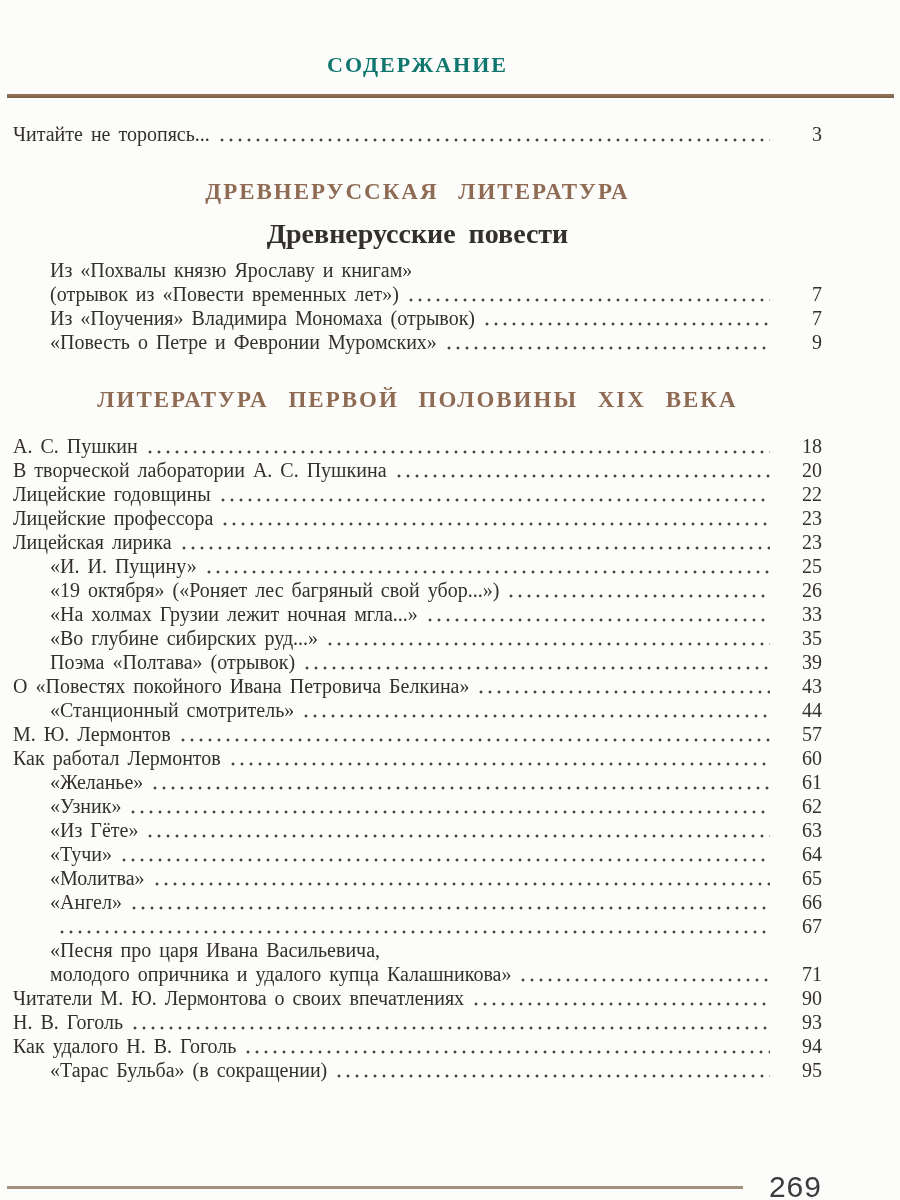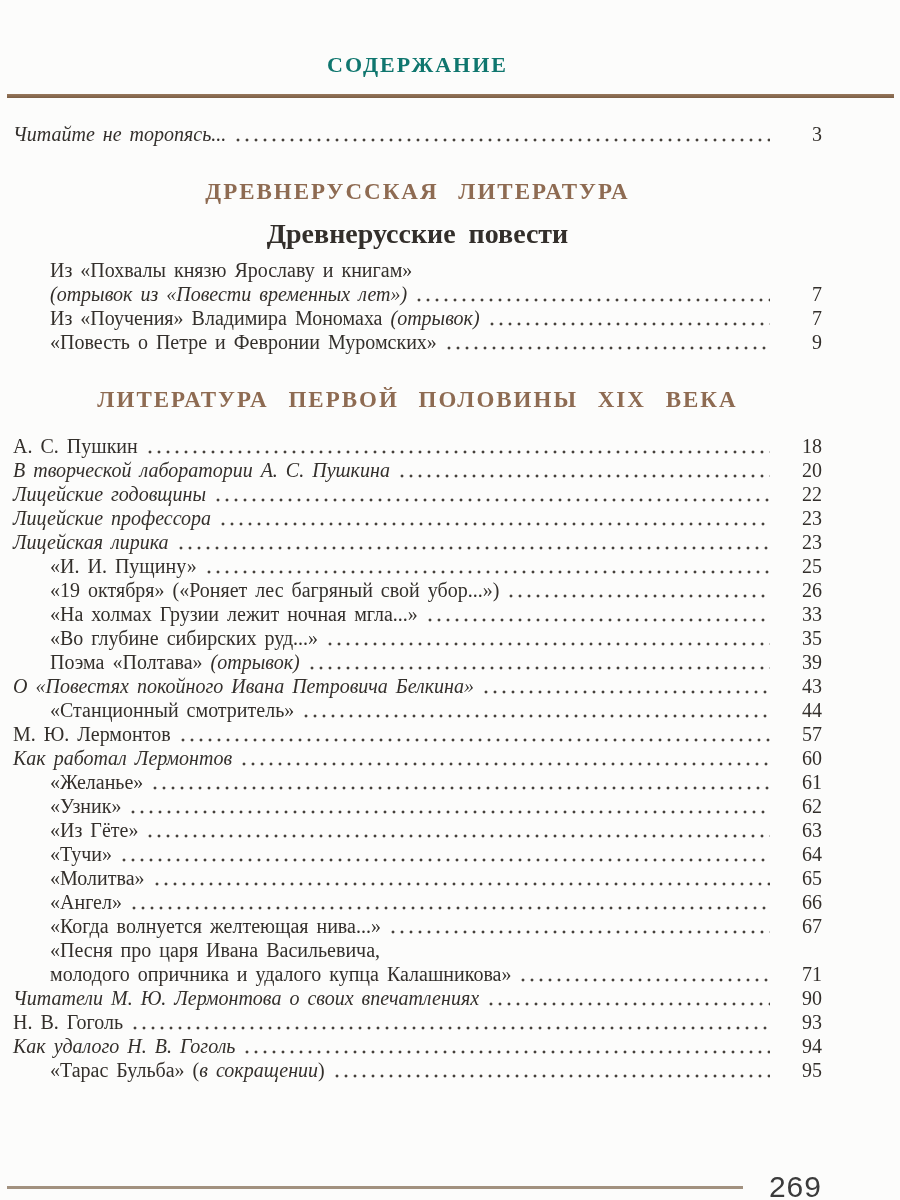--- a/index.html
+++ b/index.html
@@ -25,21 +25,21 @@
     height:4px;margin:16px 6px 0 7px;
     background:linear-gradient(180deg,var(--top-rule-a),var(--top-rule-b));
   }
   .toc{
     margin:24px 78px 0 13px;
     font-size:20px;line-height:24px;
   }
   .row{display:flex;align-items:baseline;}
   .ind{padding-left:37px;}
   .txt{word-spacing:3px;}
-  .seg-italic{font-style:italic;}
+  .seg-italic{}
   .seg-bold{font-weight:normal;}
   .leader{
     flex:1 1 auto;align-self:flex-end;height:4px;
     margin:0 12px 4px 10px;
     background-image:radial-gradient(circle at 2px 2px,var(--dot) 1.3px,transparent 1.7px);
     background-size:9px 4px;background-repeat:repeat-x;
   }
   .pg{min-width:40px;text-align:right;word-spacing:normal;}
   .item-section{
     margin:32px 0 20px;text-align:center;
@@ -187,21 +187,20 @@
         <span class="txt"><span>«Молитва»</span></span>
         <span class="leader"></span>
         <span class="pg">65</span>
       </div>
       <div class="row ind">
         <span class="txt"><span>«Ангел»</span></span>
         <span class="leader"></span>
         <span class="pg">66</span>
       </div>
       <div class="row ind">
-        <span class="txt"><span>«Когда волнуется желтеющая нива...»</span></span>
         <span class="leader"></span>
         <span class="pg">67</span>
       </div>
       <div class="row ind">
         <span class="txt"><span>«Песня про царя Ивана Васильевича,</span></span>
       </div>
       <div class="row ind">
         <span class="txt"><span>молодого опричника и удалого купца Калашникова»</span></span>
         <span class="leader"></span>
         <span class="pg">71</span>

